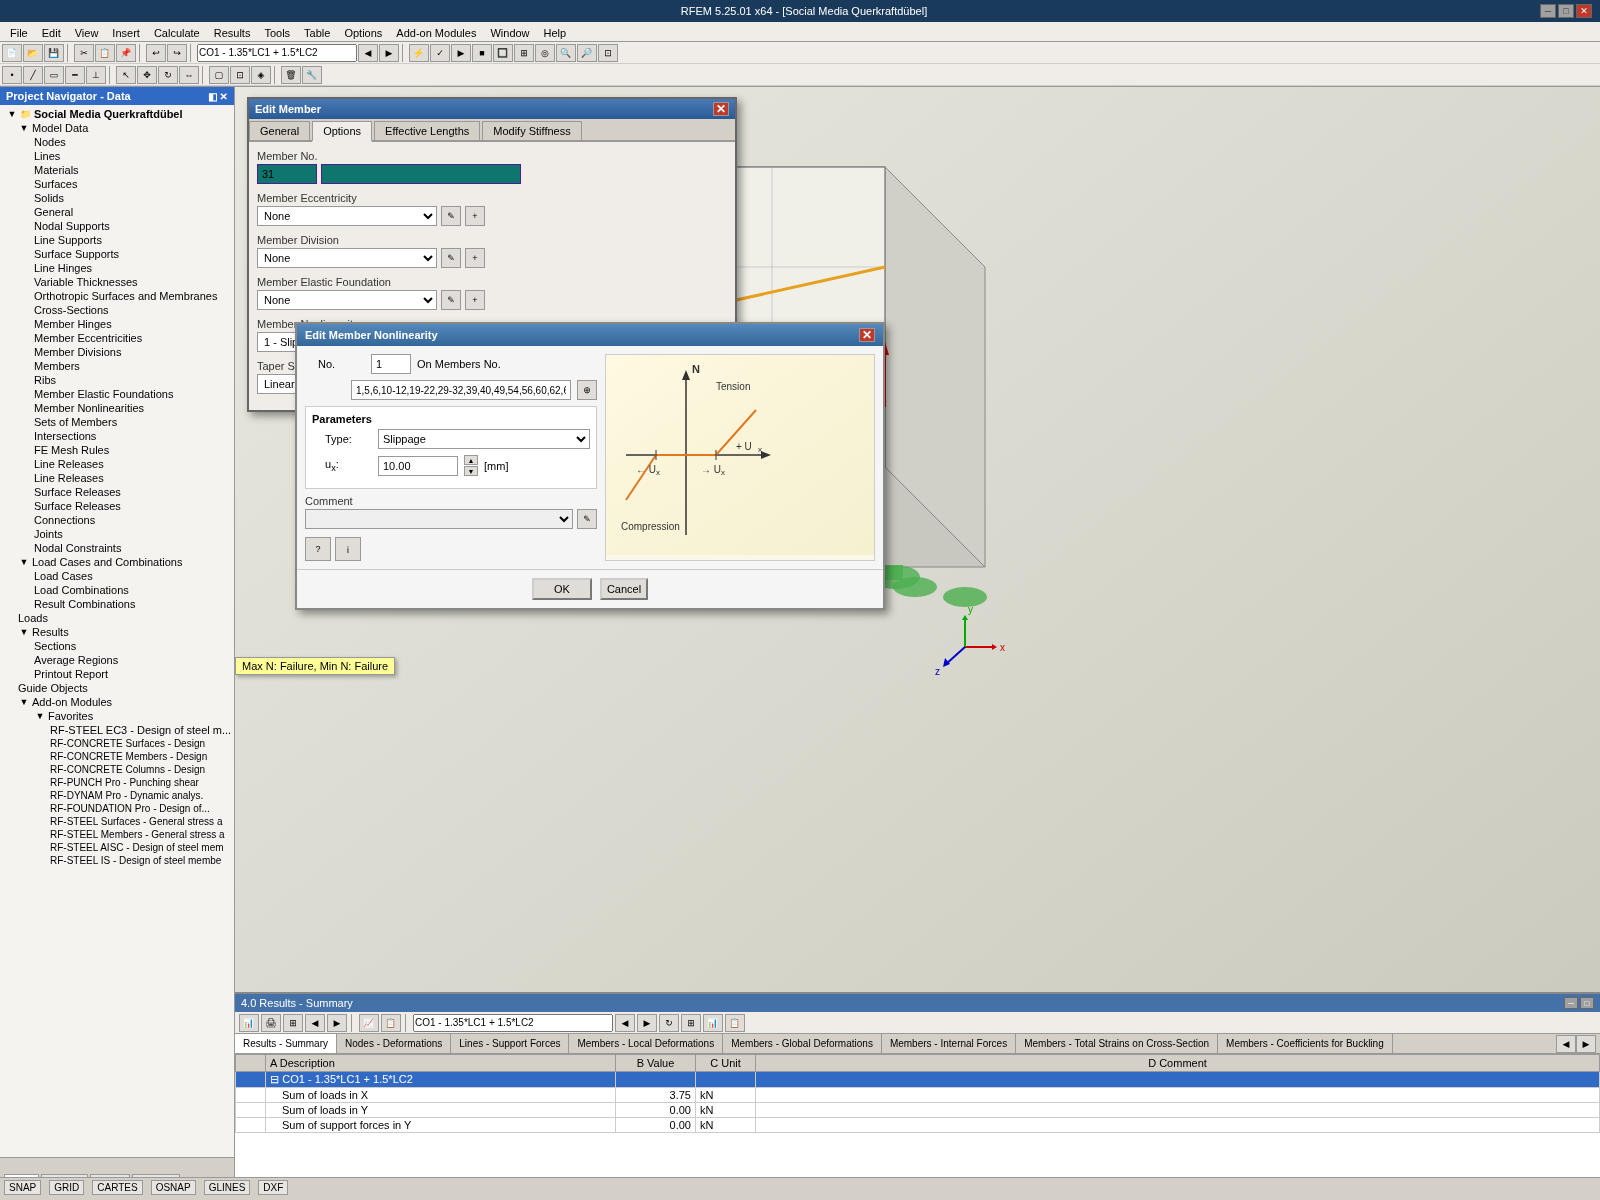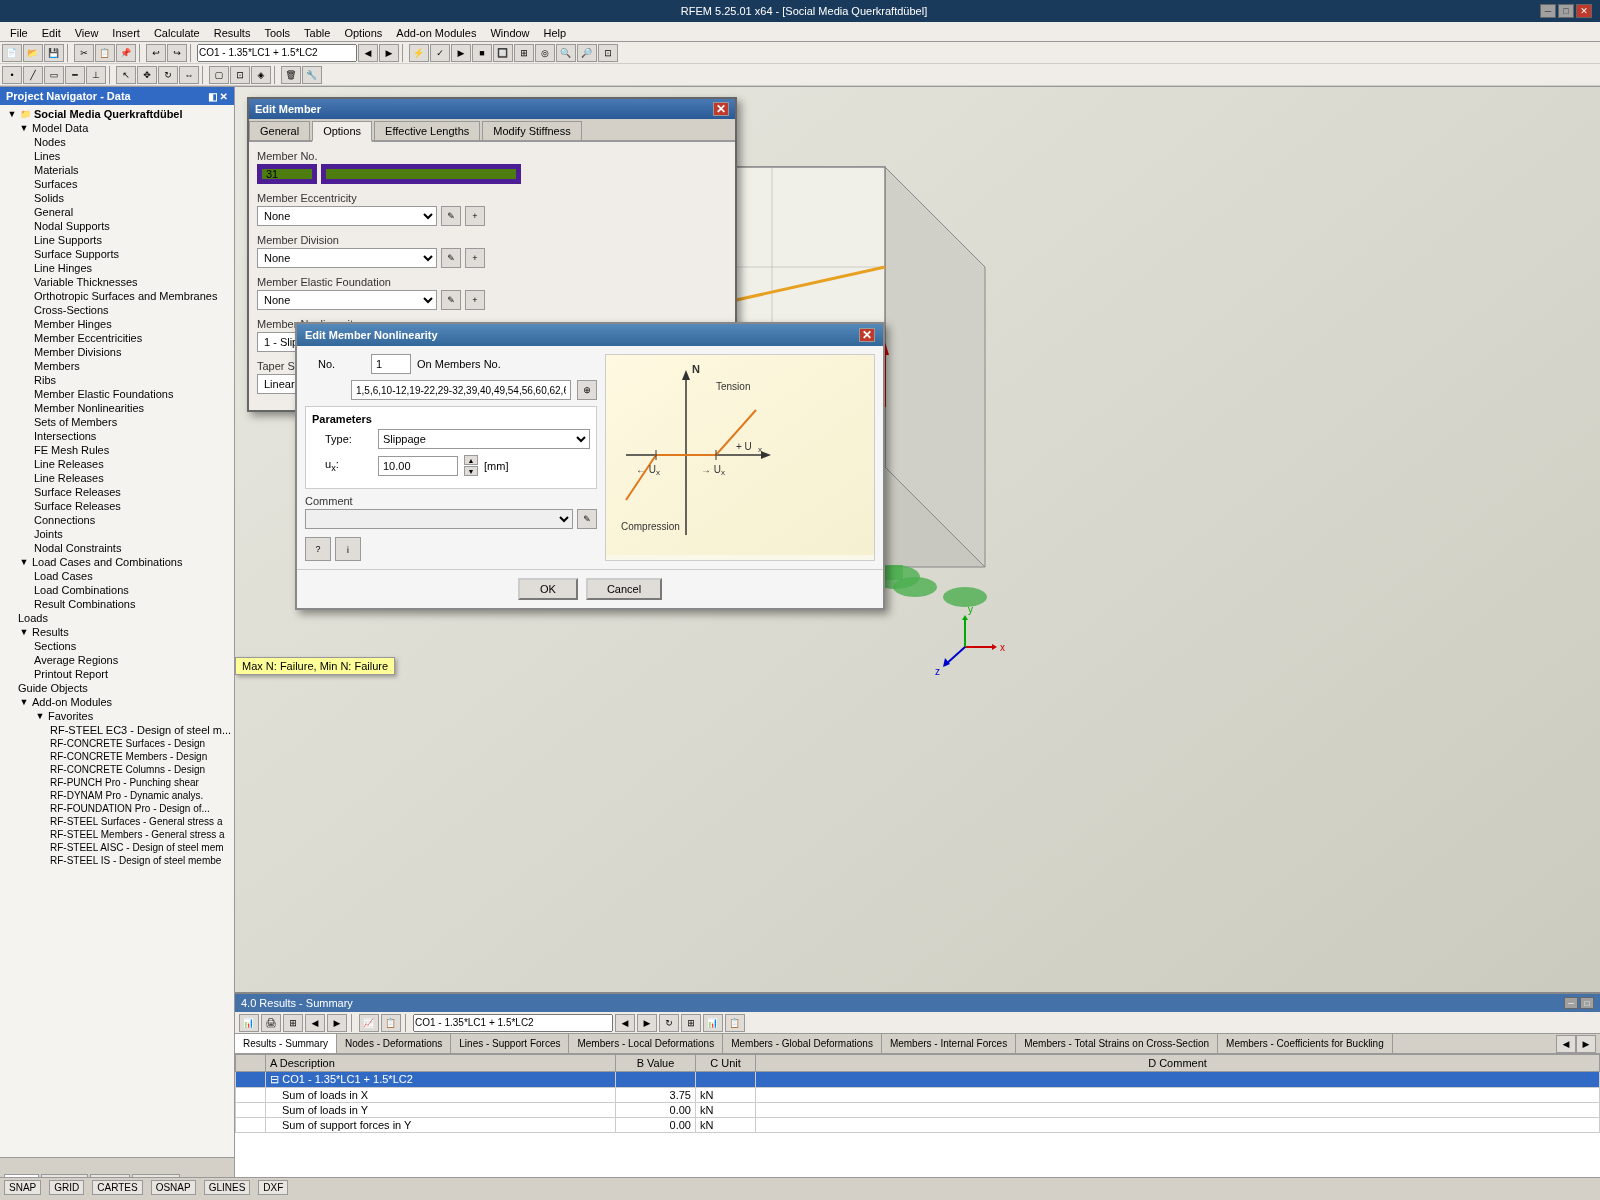--- a/index.html
+++ b/index.html
@@ -39,21 +39,21 @@
     .dialog { position: absolute; background: #f0ede8; border: 2px solid #666; box-shadow: 4px 4px 8px rgba(0,0,0,0.4); pointer-events: all; }
     .dialog-title { background: linear-gradient(to bottom, #4a7ab5, #2a5a95); color: white; padding: 3px 6px; font-size: 11px; font-weight: bold; display: flex; justify-content: space-between; align-items: center; height: 20px; }
     .dialog-close { cursor: pointer; font-size: 12px; width: 16px; height: 14px; background: #c0392b; border: 1px solid #999; display: flex; align-items: center; justify-content: center; color: white; font-weight: bold; }
     .dialog-tabs { display: flex; background: #d4d0c8; border-bottom: 2px solid #999; }
     .dialog-tab { padding: 3px 10px; cursor: pointer; border: 1px solid #999; border-bottom: none; background: #d4d0c8; font-size: 11px; margin-right: 2px; margin-top: 2px; }
     .dialog-tab.active { background: #f0ede8; border-bottom: 2px solid #f0ede8; margin-bottom: -2px; z-index: 1; }
     .dialog-body { padding: 8px; }
     .form-group { margin-bottom: 8px; }
     .form-label { font-size: 11px; color: #333; margin-bottom: 2px; display: block; }
     .form-row { display: flex; align-items: center; gap: 4px; }
-    .form-input { height: 20px; border: 5px solid #4c1d95; padding: 1px 4px; font-size: 11px; background: #4d7c0f; }
+    .form-input { height: 20px; border: 1px solid #4c1d95; padding: 1px 4px; font-size: 11px; background: #0f766e; }
     .form-select { height: 20px; border: 1px solid #999; padding: 1px 2px; font-size: 11px; background: white; width: 180px; }
     .form-btn { width: 20px; height: 20px; background: #e0ddd8; border: 1px solid #999; cursor: pointer; display: flex; align-items: center; justify-content: center; font-size: 9px; }
     
     
     .nonlinearity-dialog { position: absolute; top: 235px; left: 60px; width: 590px; background: #f5f5f5; border: 2px solid #888; box-shadow: 4px 4px 8px rgba(0,0,0,0.4); z-index: 10; }
     .nonlin-title { background: linear-gradient(to bottom, #5588bb, #336699); color: white; padding: 3px 8px; font-size: 11px; font-weight: bold; display: flex; justify-content: space-between; align-items: center; height: 22px; }
     .nonlin-body { display: flex; padding: 8px; gap: 8px; }
     .nonlin-left { flex: 0 0 280px; }
     .nonlin-right { flex: 1; background: #faf8e8; border: 1px solid #ccc; }
     .nonlin-row { display: flex; align-items: center; gap: 6px; margin-bottom: 6px; font-size: 11px; }
@@ -63,21 +63,21 @@
     .nonlin-members-input { width: 200px; height: 20px; border: 1px solid #999; padding: 1px 4px; font-size: 11px; background: white; }
     .nonlin-btn { width: 20px; height: 20px; background: #e0ddd8; border: 1px solid #999; cursor: pointer; display: flex; align-items: center; justify-content: center; font-size: 9px; }
     .params-section { border: 1px solid #ccc; padding: 6px; margin-bottom: 6px; background: white; }
     .params-title { font-size: 11px; font-weight: bold; margin-bottom: 4px; }
     .comment-section { margin-top: 4px; }
     .comment-input { width: 100%; height: 20px; border: 1px solid #999; font-size: 11px; }
     
     
     .dialog-buttons { display: flex; justify-content: center; gap: 8px; padding: 8px; border-top: 1px solid #ccc; }
     .btn-ok { width: 60px; height: 22px; background: #e0ddd8; border: 2px outset #ccc; cursor: pointer; font-size: 11px; }
-    .btn-cancel { width: 76px; height: 22px; background: #e0ddd8; border: 2px outset #ccc; cursor: pointer; font-size: 11px; }
+    .btn-cancel { width: 48px; height: 22px; background: #e0ddd8; border: 2px outset #ccc; cursor: pointer; font-size: 11px; }
     .results-tab { padding: 2px 8px; cursor: pointer; border-right: 1px solid #999; font-size: 10px; white-space: nowrap; display: flex; align-items: center; }
     .results-tab.active { background: white; }
     table { width: 100%; border-collapse: collapse; font-size: 11px; }
     th { background: #d4d0c8; border: 1px solid #999; padding: 2px 4px; text-align: center; font-weight: normal; }
     td { border: 1px solid #ccc; padding: 1px 4px; }
     tr.highlighted { background: #316ac5; color: white; }
     
     
     .status-bar { height: 20px; background: #d4d0c8; border-top: 1px solid #999; display: flex; align-items: center; gap: 8px; padding: 0 4px; font-size: 10px; }
     .status-item { border: 1px solid #999; padding: 1px 4px; background: #e8e5e0; cursor: pointer; }

